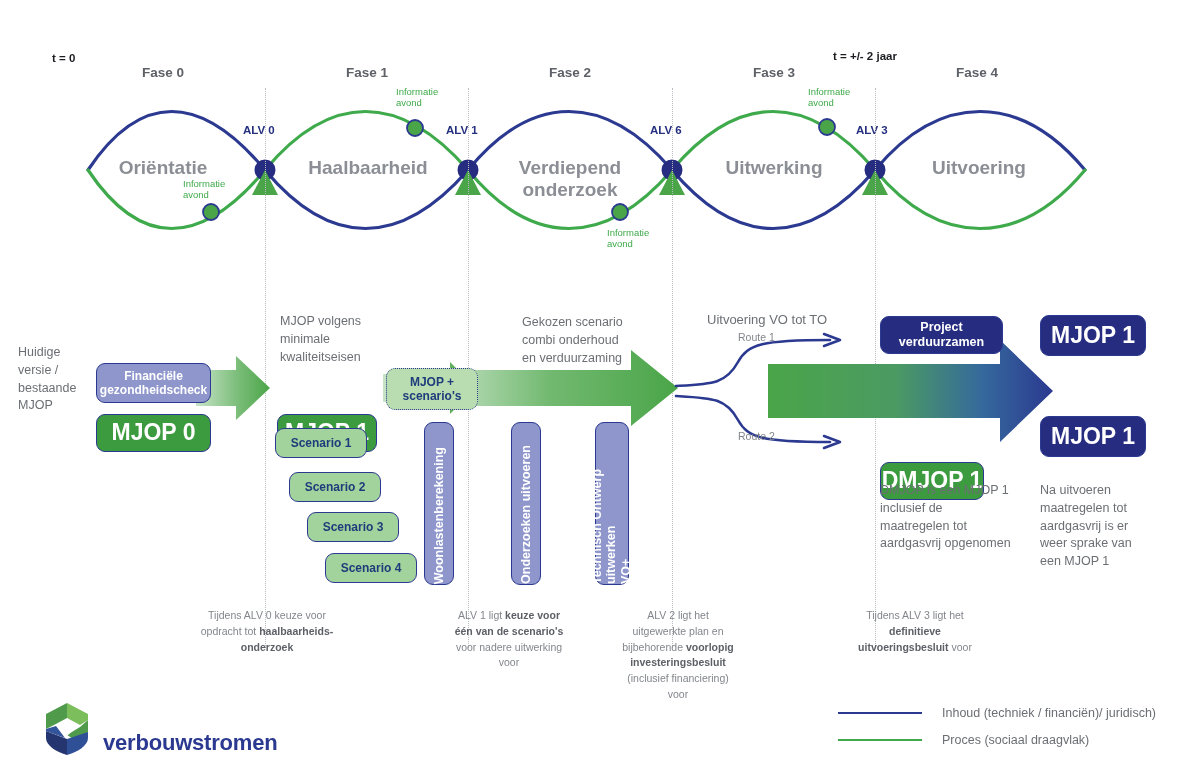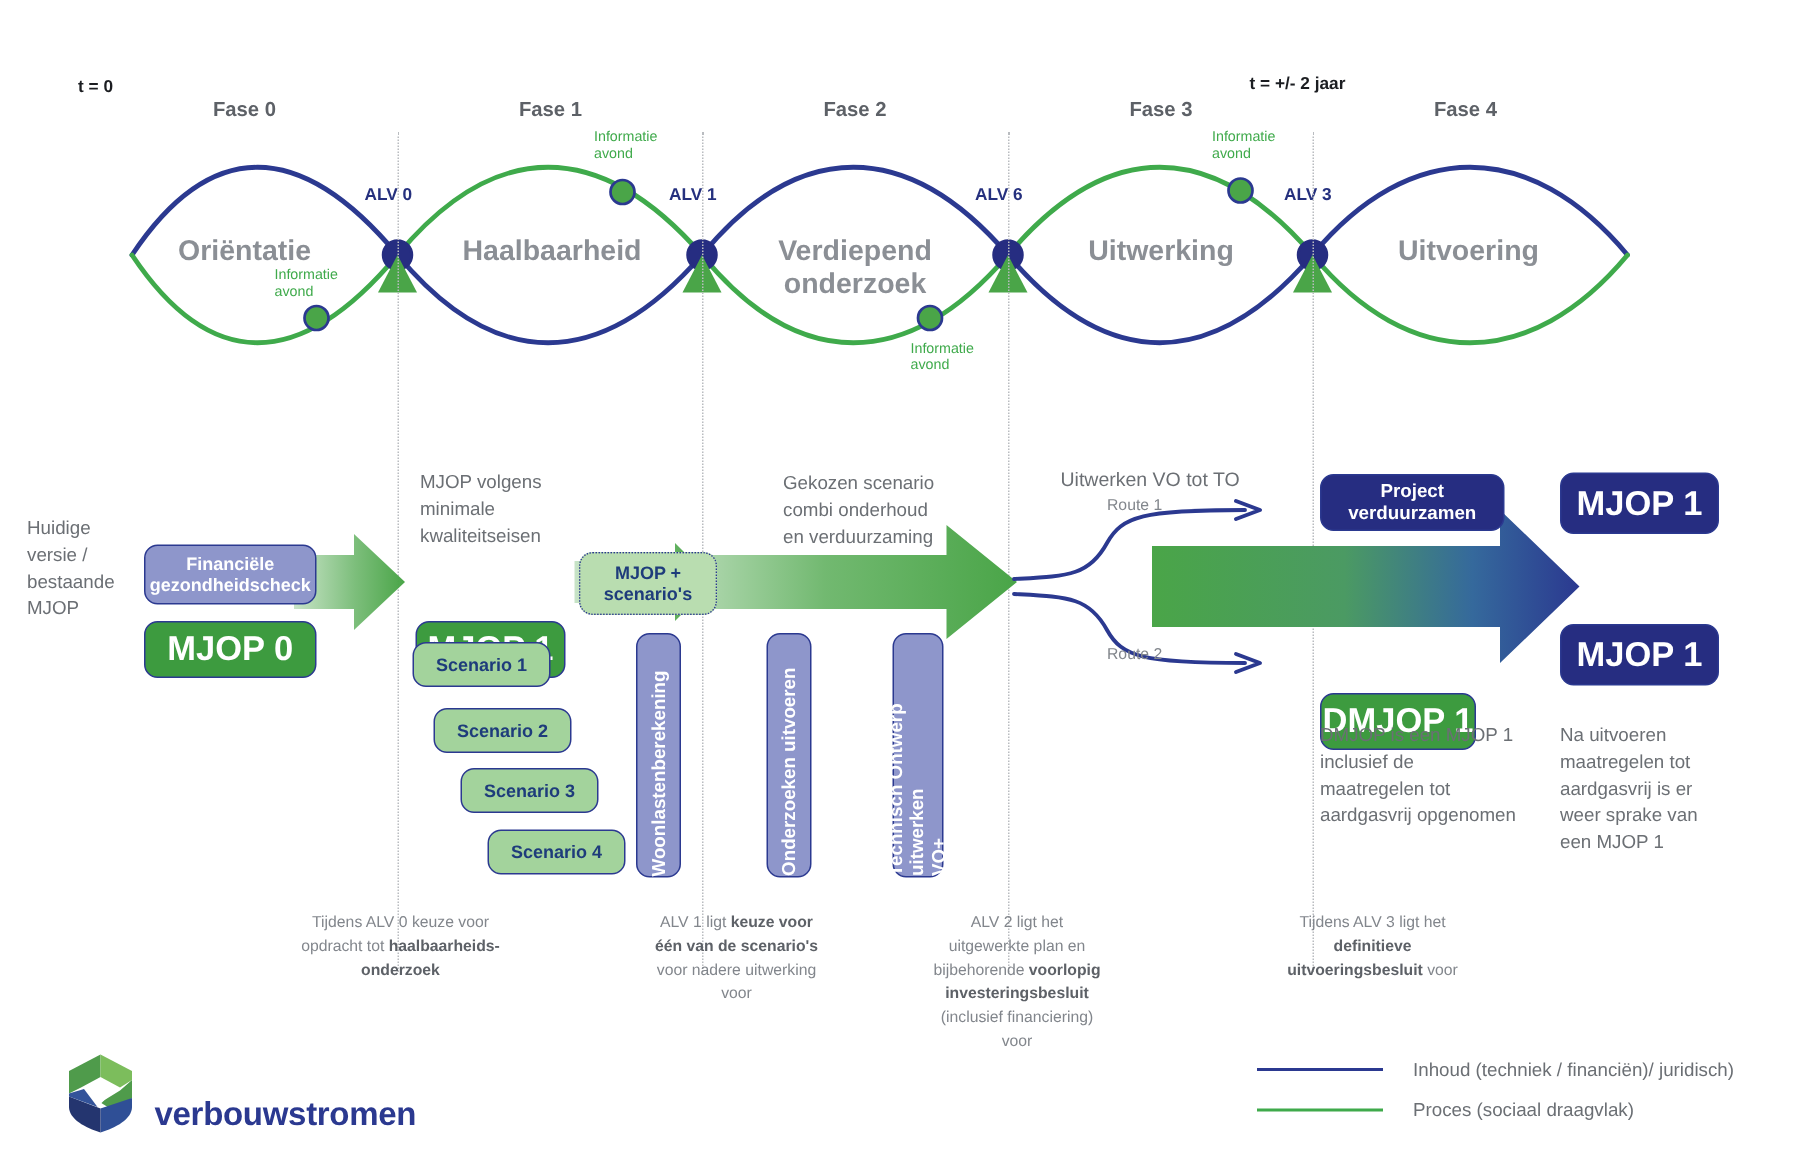--- a/index.html
+++ b/index.html
@@ -256,21 +256,21 @@
   </div>
   <div class="vbox" style="left:595px;top:422px;width:34px;height:163px;">
     <span style="white-space:pre-line;">Technisch Ontwerp uitwerken
 VO+</span>
   </div>
 
   <div class="note" style="left:522px;top:314px;width:160px;white-space:pre-line;">Gekozen scenario
 combi onderhoud
 en verduurzaming</div>
 
-  <div class="uitwerk" style="left:707px;top:312px;">Uitwerken  VO tot TO</div>
+  <div class="uitwerk" style="left:707px;top:312px;">Uitvoering  VO tot TO</div>
   <div class="routelbl" style="left:738px;top:331px;">Route 1</div>
   <div class="routelbl" style="left:738px;top:430px;">Route 2</div>
 
   <div class="box blue-dark" style="left:880px;top:316px;width:123px;height:38px;">
     <span class="t-med" style="white-space:pre-line;">Project
 verduurzamen</span>
   </div>
   <div class="box green-dark" style="left:880px;top:418px;width:104px;height:38px;">
     <span class="t-big">DMJOP 1</span>
   </div>
@@ -289,21 +289,21 @@
 maatregelen tot
 aardgasvrij is er
 weer sprake van
 een MJOP 1</div>
 
   <div class="caption" style="left:190px;top:608px;width:154px;">
     <span style="white-space:pre-line;">Tijdens ALV 0 keuze voor
 opdracht tot </span><b style="white-space:pre-line;">haalbaarheids-
 onderzoek</b><span style="white-space:pre-line;"></span>
   </div>
-  <div class="caption" style="left:414px;top:608px;width:154px;">
+  <div class="caption" style="left:432px;top:608px;width:154px;">
     <span style="white-space:pre-line;">ALV 1 ligt </span><b style="white-space:pre-line;">keuze voor
 één van de scenario's</b><span style="white-space:pre-line;">
 voor nadere uitwerking
 voor</span>
   </div>
   <div class="caption" style="left:600px;top:608px;width:156px;">
     <span style="white-space:pre-line;">ALV 2  ligt het
 uitgewerkte plan en
 bijbehorende </span><b style="white-space:pre-line;">voorlopig
 investeringsbesluit</b><span style="white-space:pre-line;">

